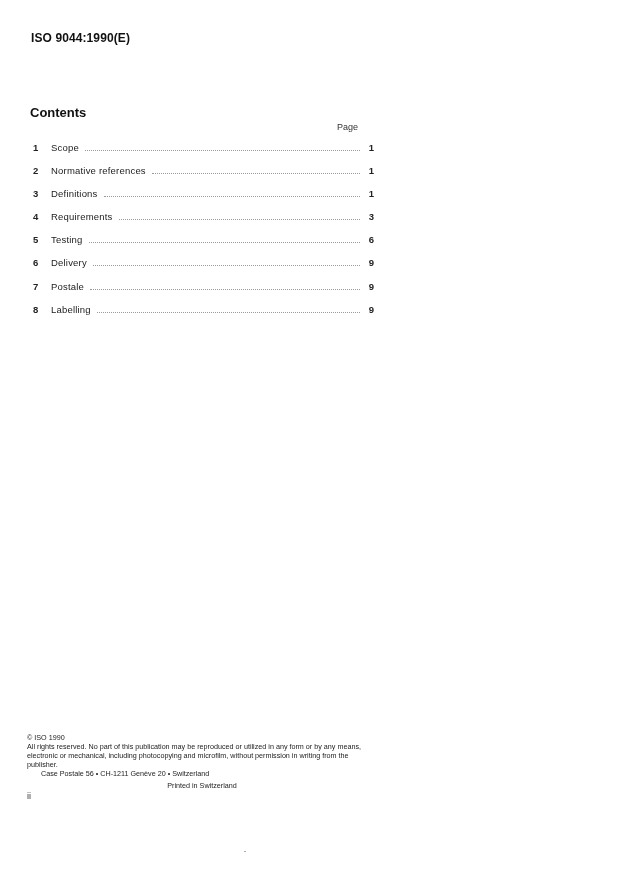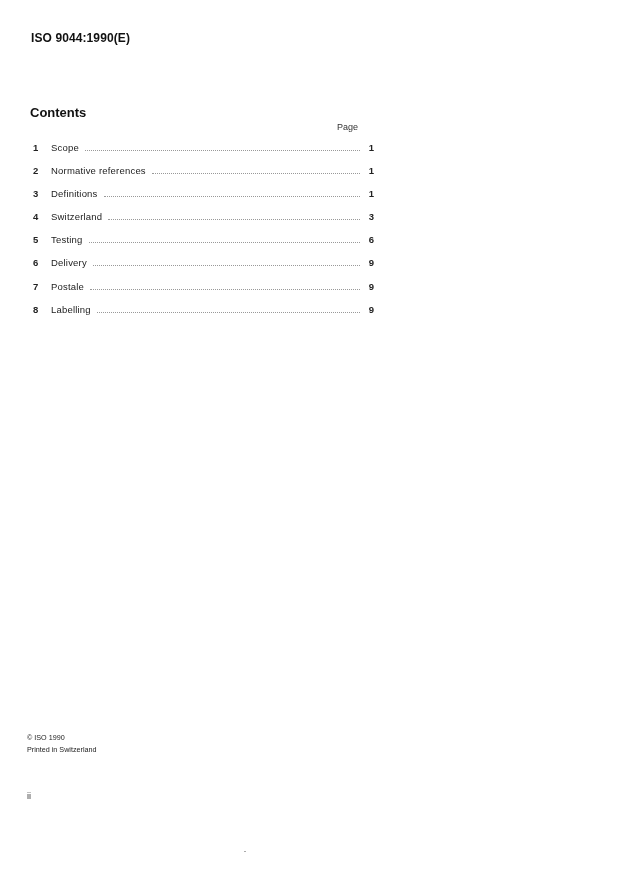--- a/index.html
+++ b/index.html
@@ -31,21 +31,21 @@
     .toc-leader {
       flex: 1; border-bottom: 1px dotted #999; margin-bottom: 2px; height: 1px;
     }
     .toc-page { width: 14px; text-align: right; font-weight: bold; }
     .footer {
       position: absolute; left: 27px; top: 733px; width: 350px;
       font-size: 7.2px; line-height: 9px; color: #222;
     }
     .footer .indent { padding-left: 14px; }
     .footer .org { font-size: 8px; }
-    .footer .printed { margin-top: 3px; }
+    .footer .printed { margin-top: 3px; text-align: center; }
     .page-number {
       position: absolute; left: 27px; top: 791px;
       font-size: 9px; color: #333;
     }
     .speck {
       position: absolute; left: 244px; top: 851px; width: 2px; height: 1px; background: #aaa;
     }
   </style>
 </head>
 <body>
@@ -69,21 +69,21 @@
     <span class="toc-page">1</span>
   </div>
   <div class="toc-row">
     <span class="toc-num">3</span>
     <span class="toc-title">Definitions</span>
     <span class="toc-leader"></span>
     <span class="toc-page">1</span>
   </div>
   <div class="toc-row">
     <span class="toc-num">4</span>
-    <span class="toc-title">Switzerland</span>
+    <span class="toc-title">Requirements</span>
     <span class="toc-leader"></span>
     <span class="toc-page">3</span>
   </div>
   <div class="toc-row">
     <span class="toc-num">5</span>
     <span class="toc-title">Testing</span>
     <span class="toc-leader"></span>
     <span class="toc-page">6</span>
   </div>
   <div class="toc-row">
@@ -101,17 +101,19 @@
   <div class="toc-row">
     <span class="toc-num">8</span>
     <span class="toc-title">Labelling</span>
     <span class="toc-leader"></span>
     <span class="toc-page">9</span>
   </div>
 </div>
 
 <div class="footer">
   <div>© ISO 1990</div>
+  <div>All rights reserved. No part of this publication may be reproduced or utilized in any form or by any means, electronic or mechanical, including photocopying and microfilm, without permission in writing from the publisher.</div>
+  <div class="indent">Case Postale 56 • CH-1211 Genève 20 • Switzerland</div>
   <div class="printed">Printed in Switzerland</div>
 </div>
 
 <div class="page-number">ii</div>
 <div class="speck"></div>
 
 </body></html>

